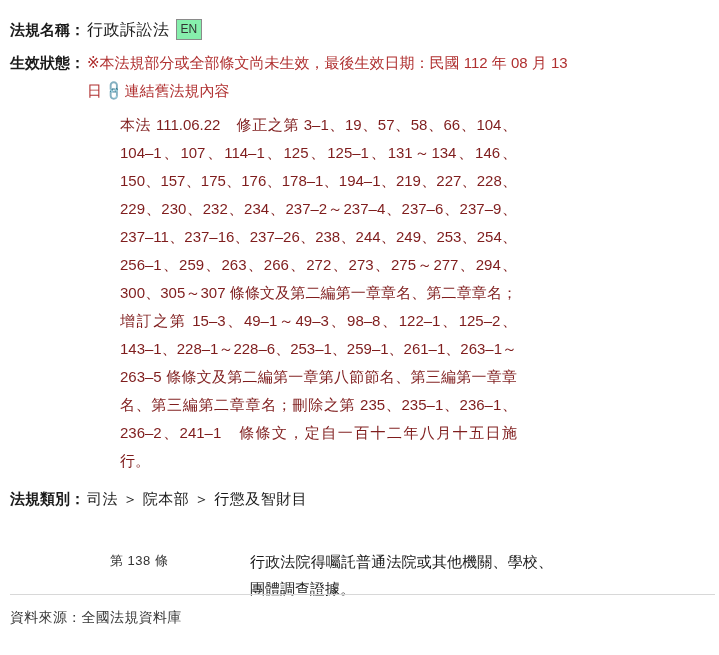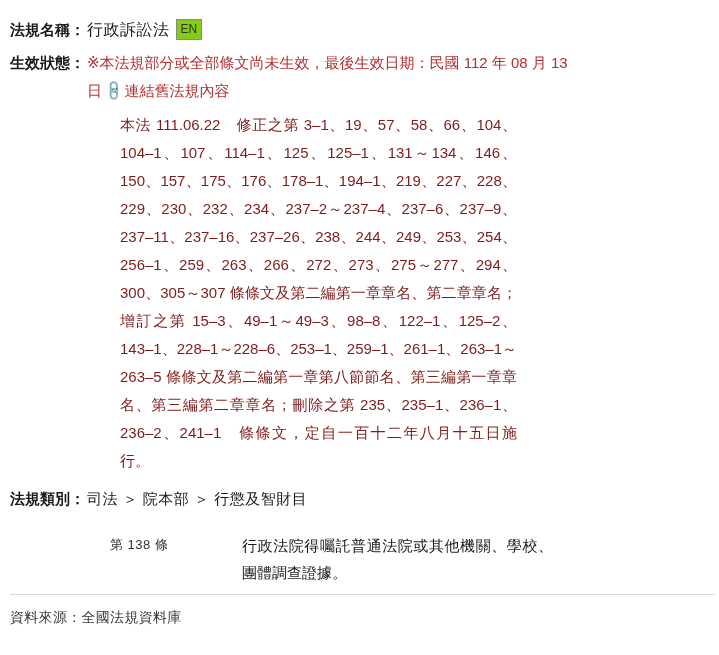--- a/index.html
+++ b/index.html
@@ -49,21 +49,21 @@
   .en-badge {
     display: inline-block;
     border: 1px solid #8a8a8a;
     color: #333;
     font-size: 12px;
     line-height: 14px;
     padding: 2px 4px 3px 4px;
     margin-left: 6px;
     vertical-align: 2px;
     font-family: "Liberation Sans", sans-serif;
-    background: #84cc16;
+    background: #86efac;
   }
   .status-text {
     color: #b03030;
     font-size: 15px;
     line-height: 28px;
   }
   .link-old {
     color: #b03030;
     text-decoration: none;
     cursor: pointer;
@@ -89,23 +89,24 @@
     margin-top: 10px;
   }
   .cat-value {
     font-size: 15px;
     color: #1a1a1a;
     line-height: 26px;
     letter-spacing: 0.5px;
   }
   .article {
     display: flex;
-    margin-top: 20px;
+    margin-top: 36px;
     padding-left: 100px;
     padding-right: 16px;
+    gap: 8px;
   }
   .article-no {
     flex: 0 0 132px;
     font-size: 13px;
     color: #333;
     line-height: 26px;
     letter-spacing: 0.5px;
   }
   .article-text {
     flex: 1 1 auto;

